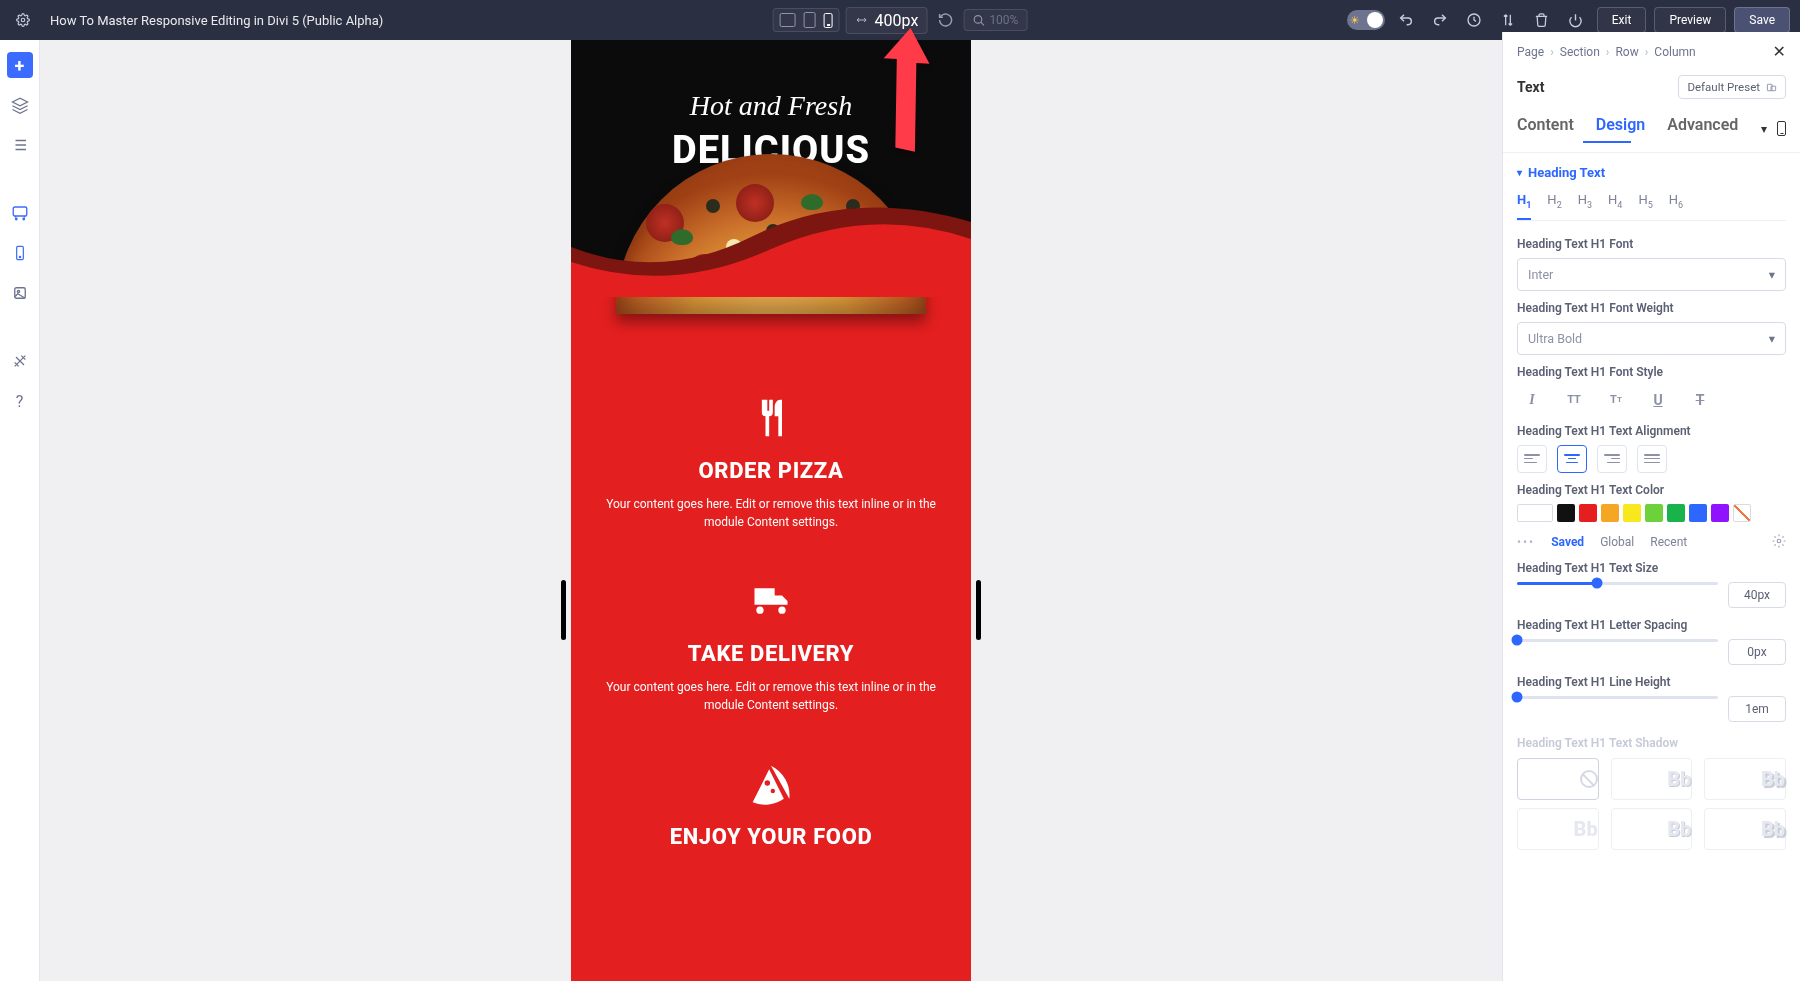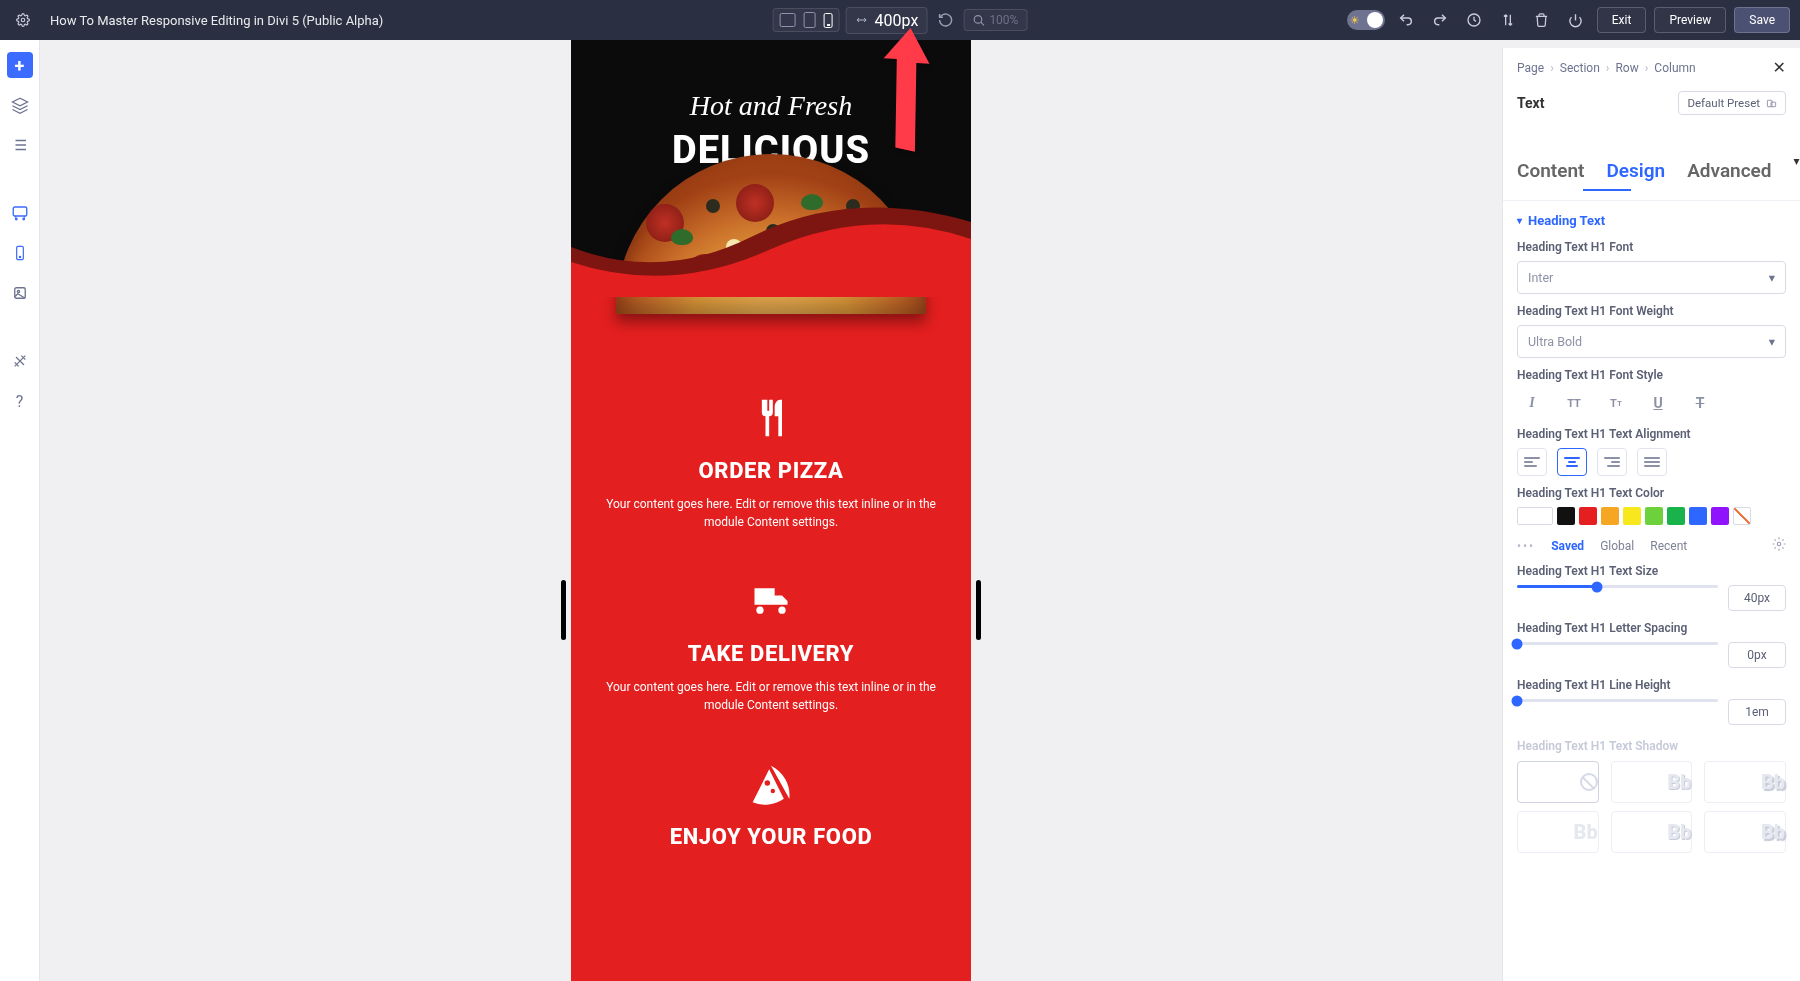--- a/index.html
+++ b/index.html
@@ -62,30 +62,30 @@
   .feat{margin-bottom:48px;}
   .feat svg{width:44px;height:44px;margin-bottom:14px;}
   .feat h3{font-size:22px;font-weight:800;letter-spacing:.6px;margin-bottom:12px;}
   .feat p{font-size:12px;line-height:1.5;opacity:.98;}
 
   
   .arrow-anno{position:absolute;left:880px;top:28px;z-index:50;pointer-events:none;}
   .arrow-anno svg{filter: drop-shadow(0 2px 2px rgba(0,0,0,.3));}
 
   
-  .panel{position:absolute;right:0;top:48px;bottom:0;width:298px;background:#fff;border-left:1px solid #e5e5eb;font-size:12.5px;color:#333;display:flex;flex-direction:column;}
+  .panel{position:absolute;right:0;top:32px;bottom:0;width:298px;background:#fff;border-left:1px solid #e5e5eb;font-size:12.5px;color:#333;display:flex;flex-direction:column;}
   .panel-head{padding:10px 14px;border-bottom:1px solid #eef0f5;}
   .breadcrumbs{display:flex;align-items:center;gap:6px;color:#6e7490;font-size:12px;}
   .breadcrumbs .sep{color:#b5bacd;}
   .breadcrumbs .close{margin-left:auto;font-size:16px;color:#333;cursor:pointer;}
   .mod-row{display:flex;align-items:center;margin-top:14px;gap:8px;}
   .mod-row .name{font-weight:700;font-size:14px;}
   .preset-chip{margin-left:auto;border:1px solid #d8dbe5;border-radius:4px;padding:4px 8px;display:flex;align-items:center;gap:6px;font-size:11.5px;color:#5b6074;cursor:pointer;}
   .tabs{display:flex;gap:22px;margin-top:16px;position:relative;}
-  .tabs .tab{font-size:19px;color:#666;padding-bottom:8px;cursor:pointer;font-weight:600;margin-top:28px;}
+  .tabs .tab{font-size:16px;color:#666;padding-bottom:8px;cursor:pointer;font-weight:600;}
   .tabs .tab.active{color:#2e67ff;}
   .tabs .tab.active::after{content:'';position:absolute;bottom:-1px;height:2px;background:#2e67ff;width:48px;left:66px;}
   .tabs .extra{margin-left:auto;display:flex;align-items:center;gap:10px;color:#333;}
   .tabs .extra .chev{font-size:12px;}
   .tabs .extra .dev{width:9px;height:15px;border:1.6px solid #333;border-radius:2px;position:relative;}
   .tabs .extra .dev::after{content:'';position:absolute;bottom:1px;left:50%;transform:translateX(-50%);width:3px;height:1.3px;background:#333;}
 
   .panel-body{flex:1;overflow-y:auto;padding:12px 14px 30px;}
   .section-title{display:flex;align-items:center;gap:6px;color:#2e67ff;font-weight:700;font-size:13px;margin-bottom:12px;cursor:pointer;}
   .section-title .caret{font-size:10px;}
@@ -362,20 +362,28 @@
       </div>
     </div>
   </div>
 
   <div class="panel-body">
     <div class="section-title">
       <span class="caret">▾</span>
         <span>Heading Text</span>
     </div>
 
+    <div class="htabs">
+      <div class="htab active"><span>H</span><span class="sub">1</span></div>
+      <div class="htab"><span>H</span><span class="sub">2</span></div>
+      <div class="htab"><span>H</span><span class="sub">3</span></div>
+      <div class="htab"><span>H</span><span class="sub">4</span></div>
+      <div class="htab"><span>H</span><span class="sub">5</span></div>
+      <div class="htab"><span>H</span><span class="sub">6</span></div>
+    </div>
 
     <div class="field-label">Heading Text H1 Font</div>
     <div class="select">
         <span>Inter</span>
         <span class="chev">▾</span>
       </div>
 
     <div class="field-label">Heading Text H1 Font Weight</div>
     <div class="select">
         <span>Ultra Bold</span>

